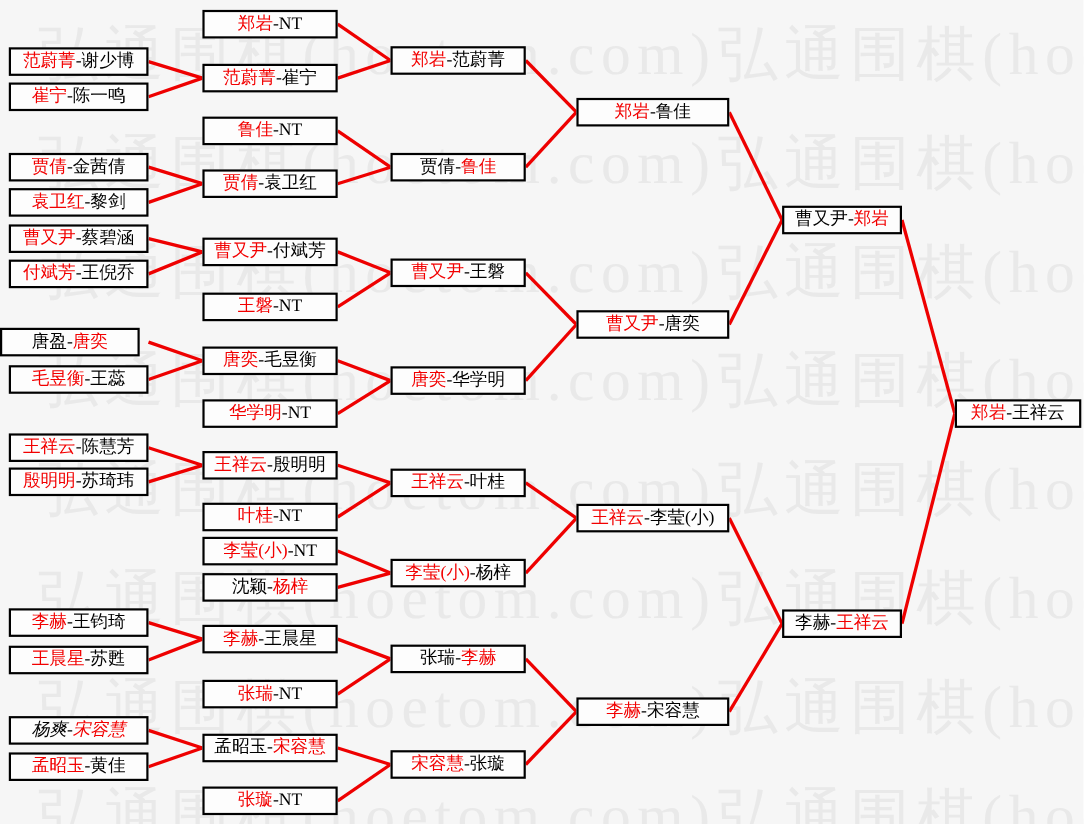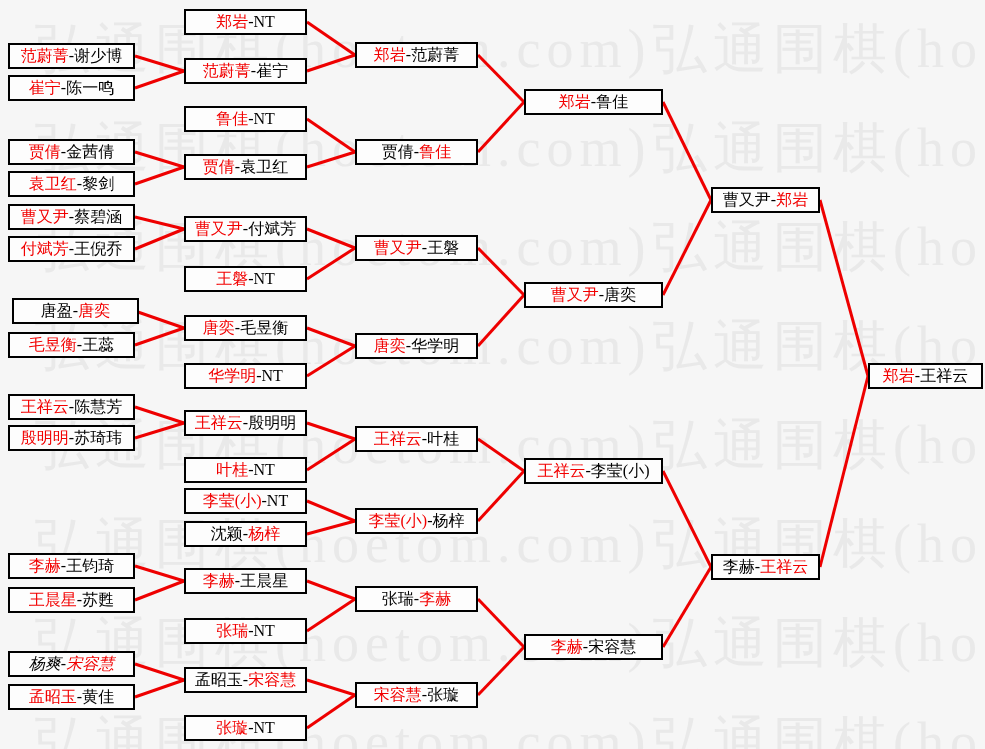--- a/index.html
+++ b/index.html
@@ -118,21 +118,21 @@
       <div class="match-box" style="left: 8px; top: 204px; width: 127px; height: 26px;">
         <span class="win">曹又尹</span>
         <span class="lose">-</span>
         <span class="lose">蔡碧涵</span>
       </div>
       <div class="match-box" style="left: 8px; top: 236px; width: 127px; height: 26px;">
         <span class="win">付斌芳</span>
         <span class="lose">-</span>
         <span class="lose">王倪乔</span>
       </div>
-      <div class="match-box" style="left: 12px; top: 298px; width: 127px; height: 26px;">
+      <div class="match-box" style="left: 0; top: 298px; width: 127px; height: 26px;">
         <span class="lose">唐盈</span>
         <span class="lose">-</span>
         <span class="win">唐奕</span>
       </div>
       <div class="match-box" style="left: 8px; top: 332px; width: 127px; height: 26px;">
         <span class="win">毛昱衡</span>
         <span class="lose">-</span>
         <span class="lose">王蕊</span>
       </div>
       <div class="match-box" style="left: 8px; top: 394px; width: 127px; height: 26px;">

